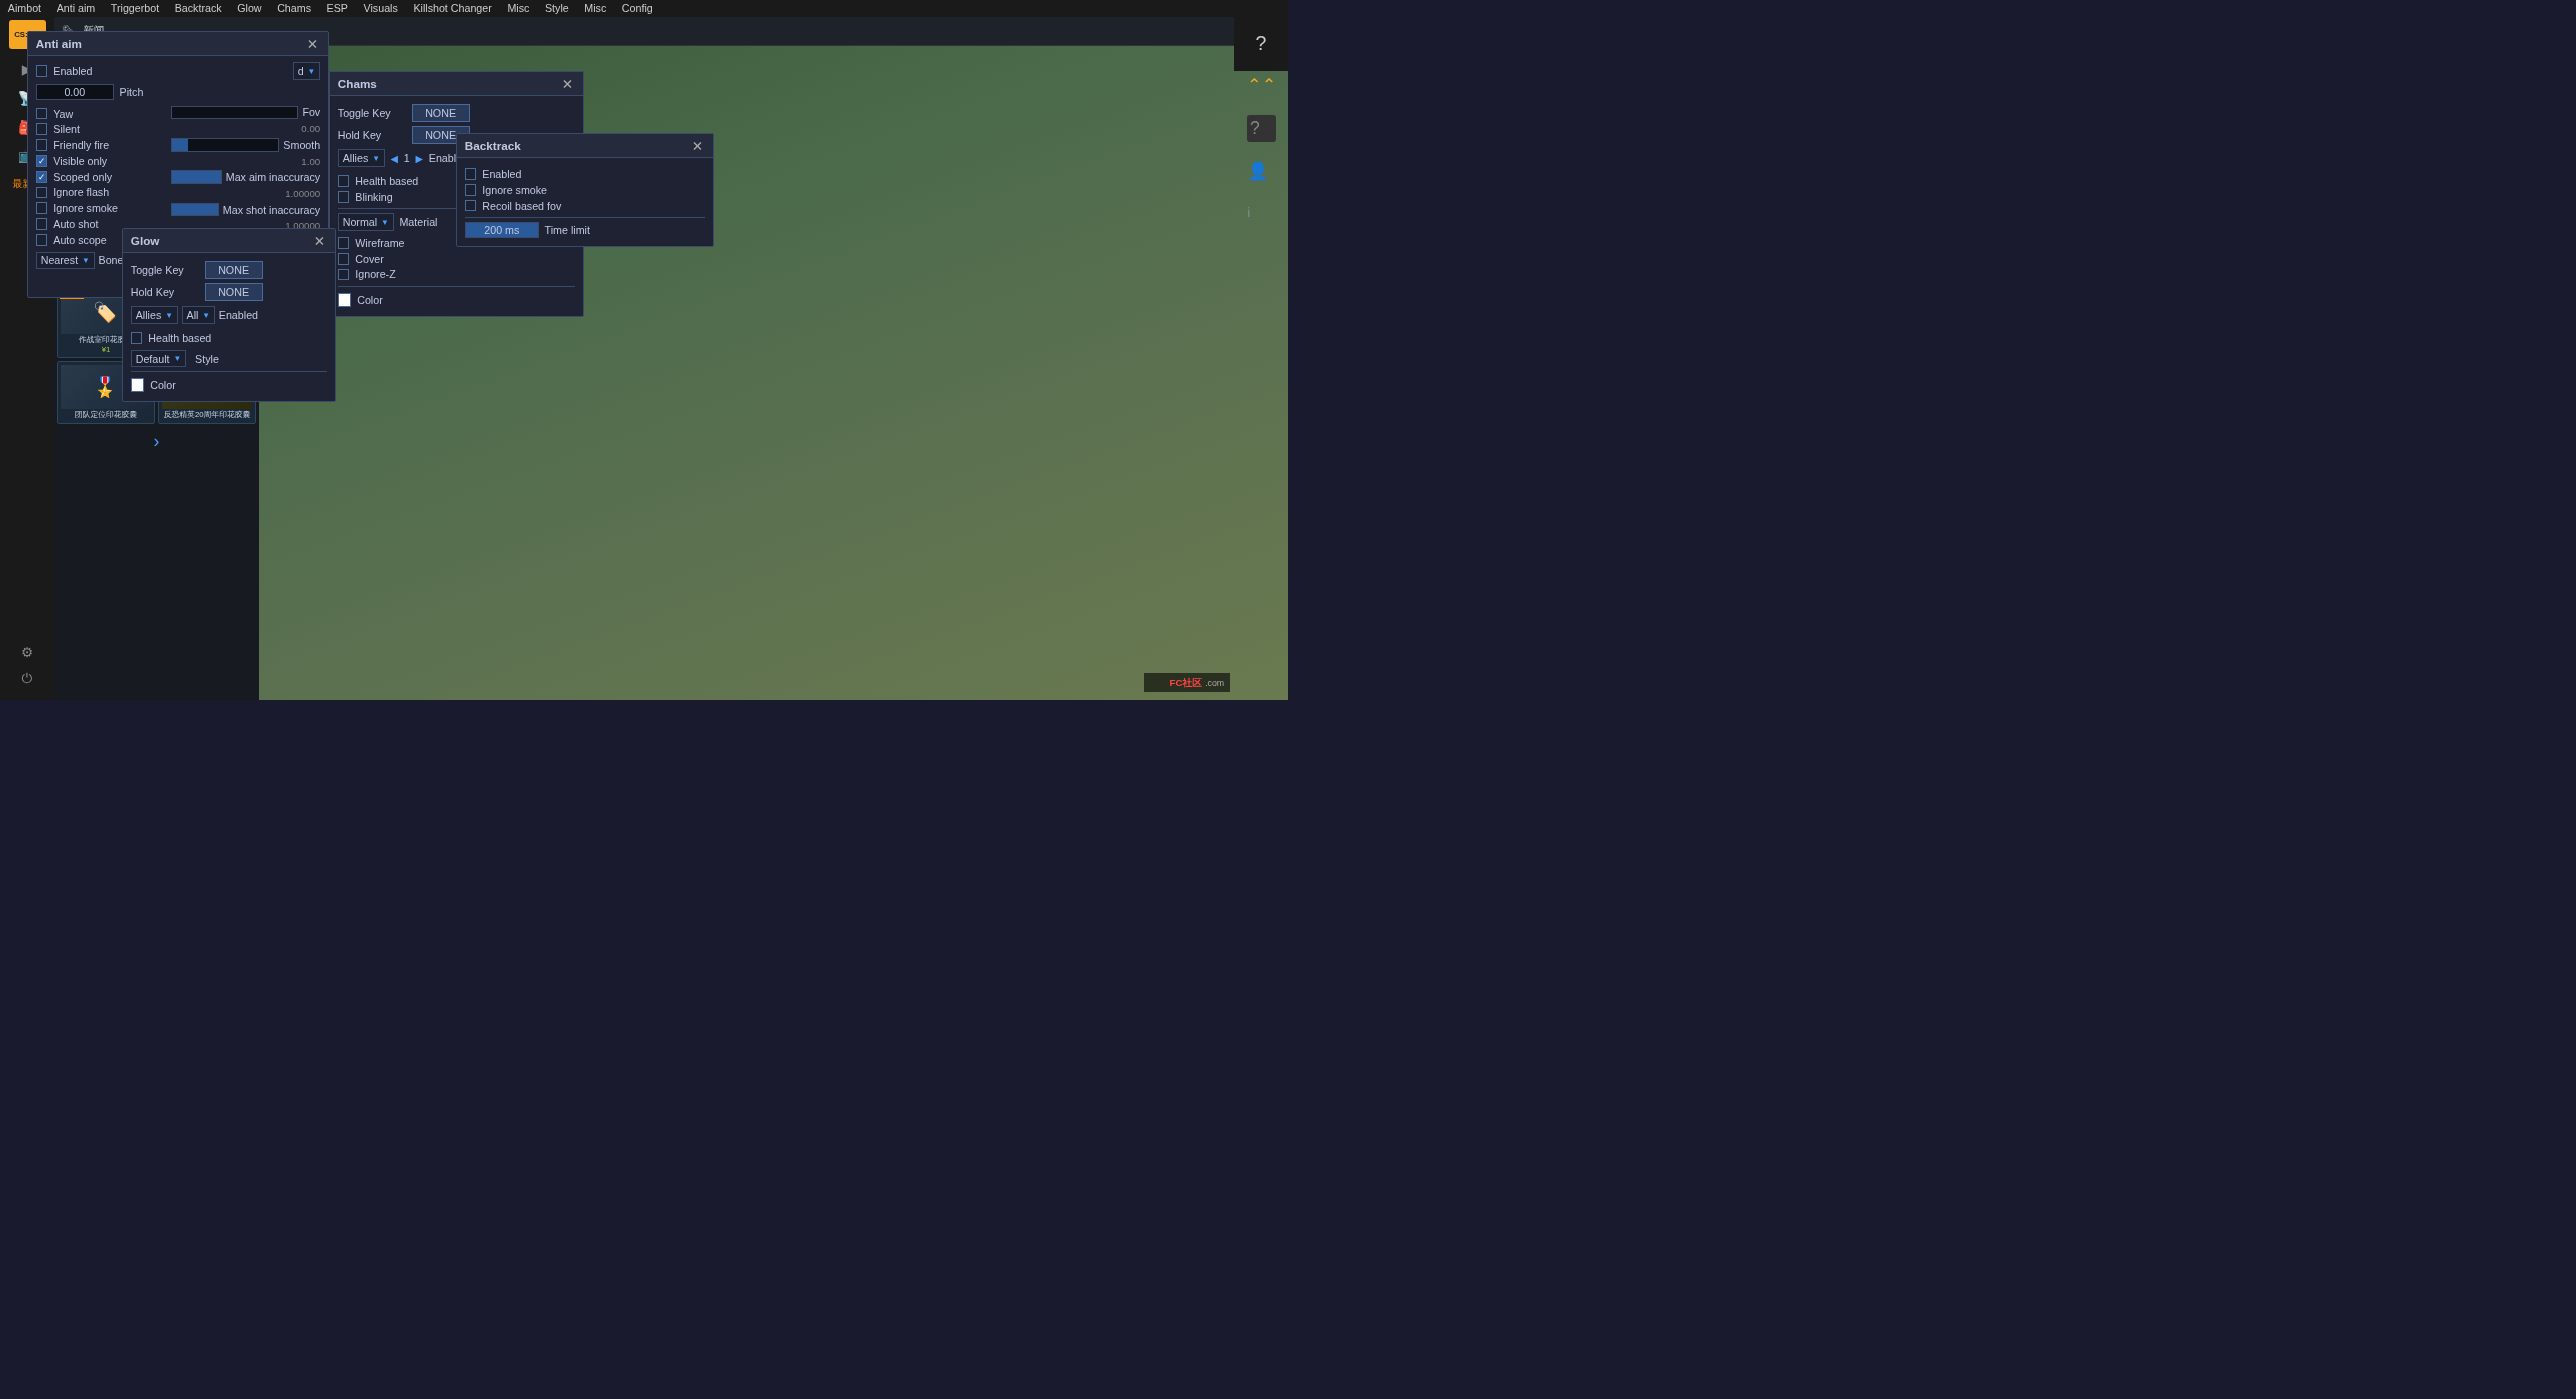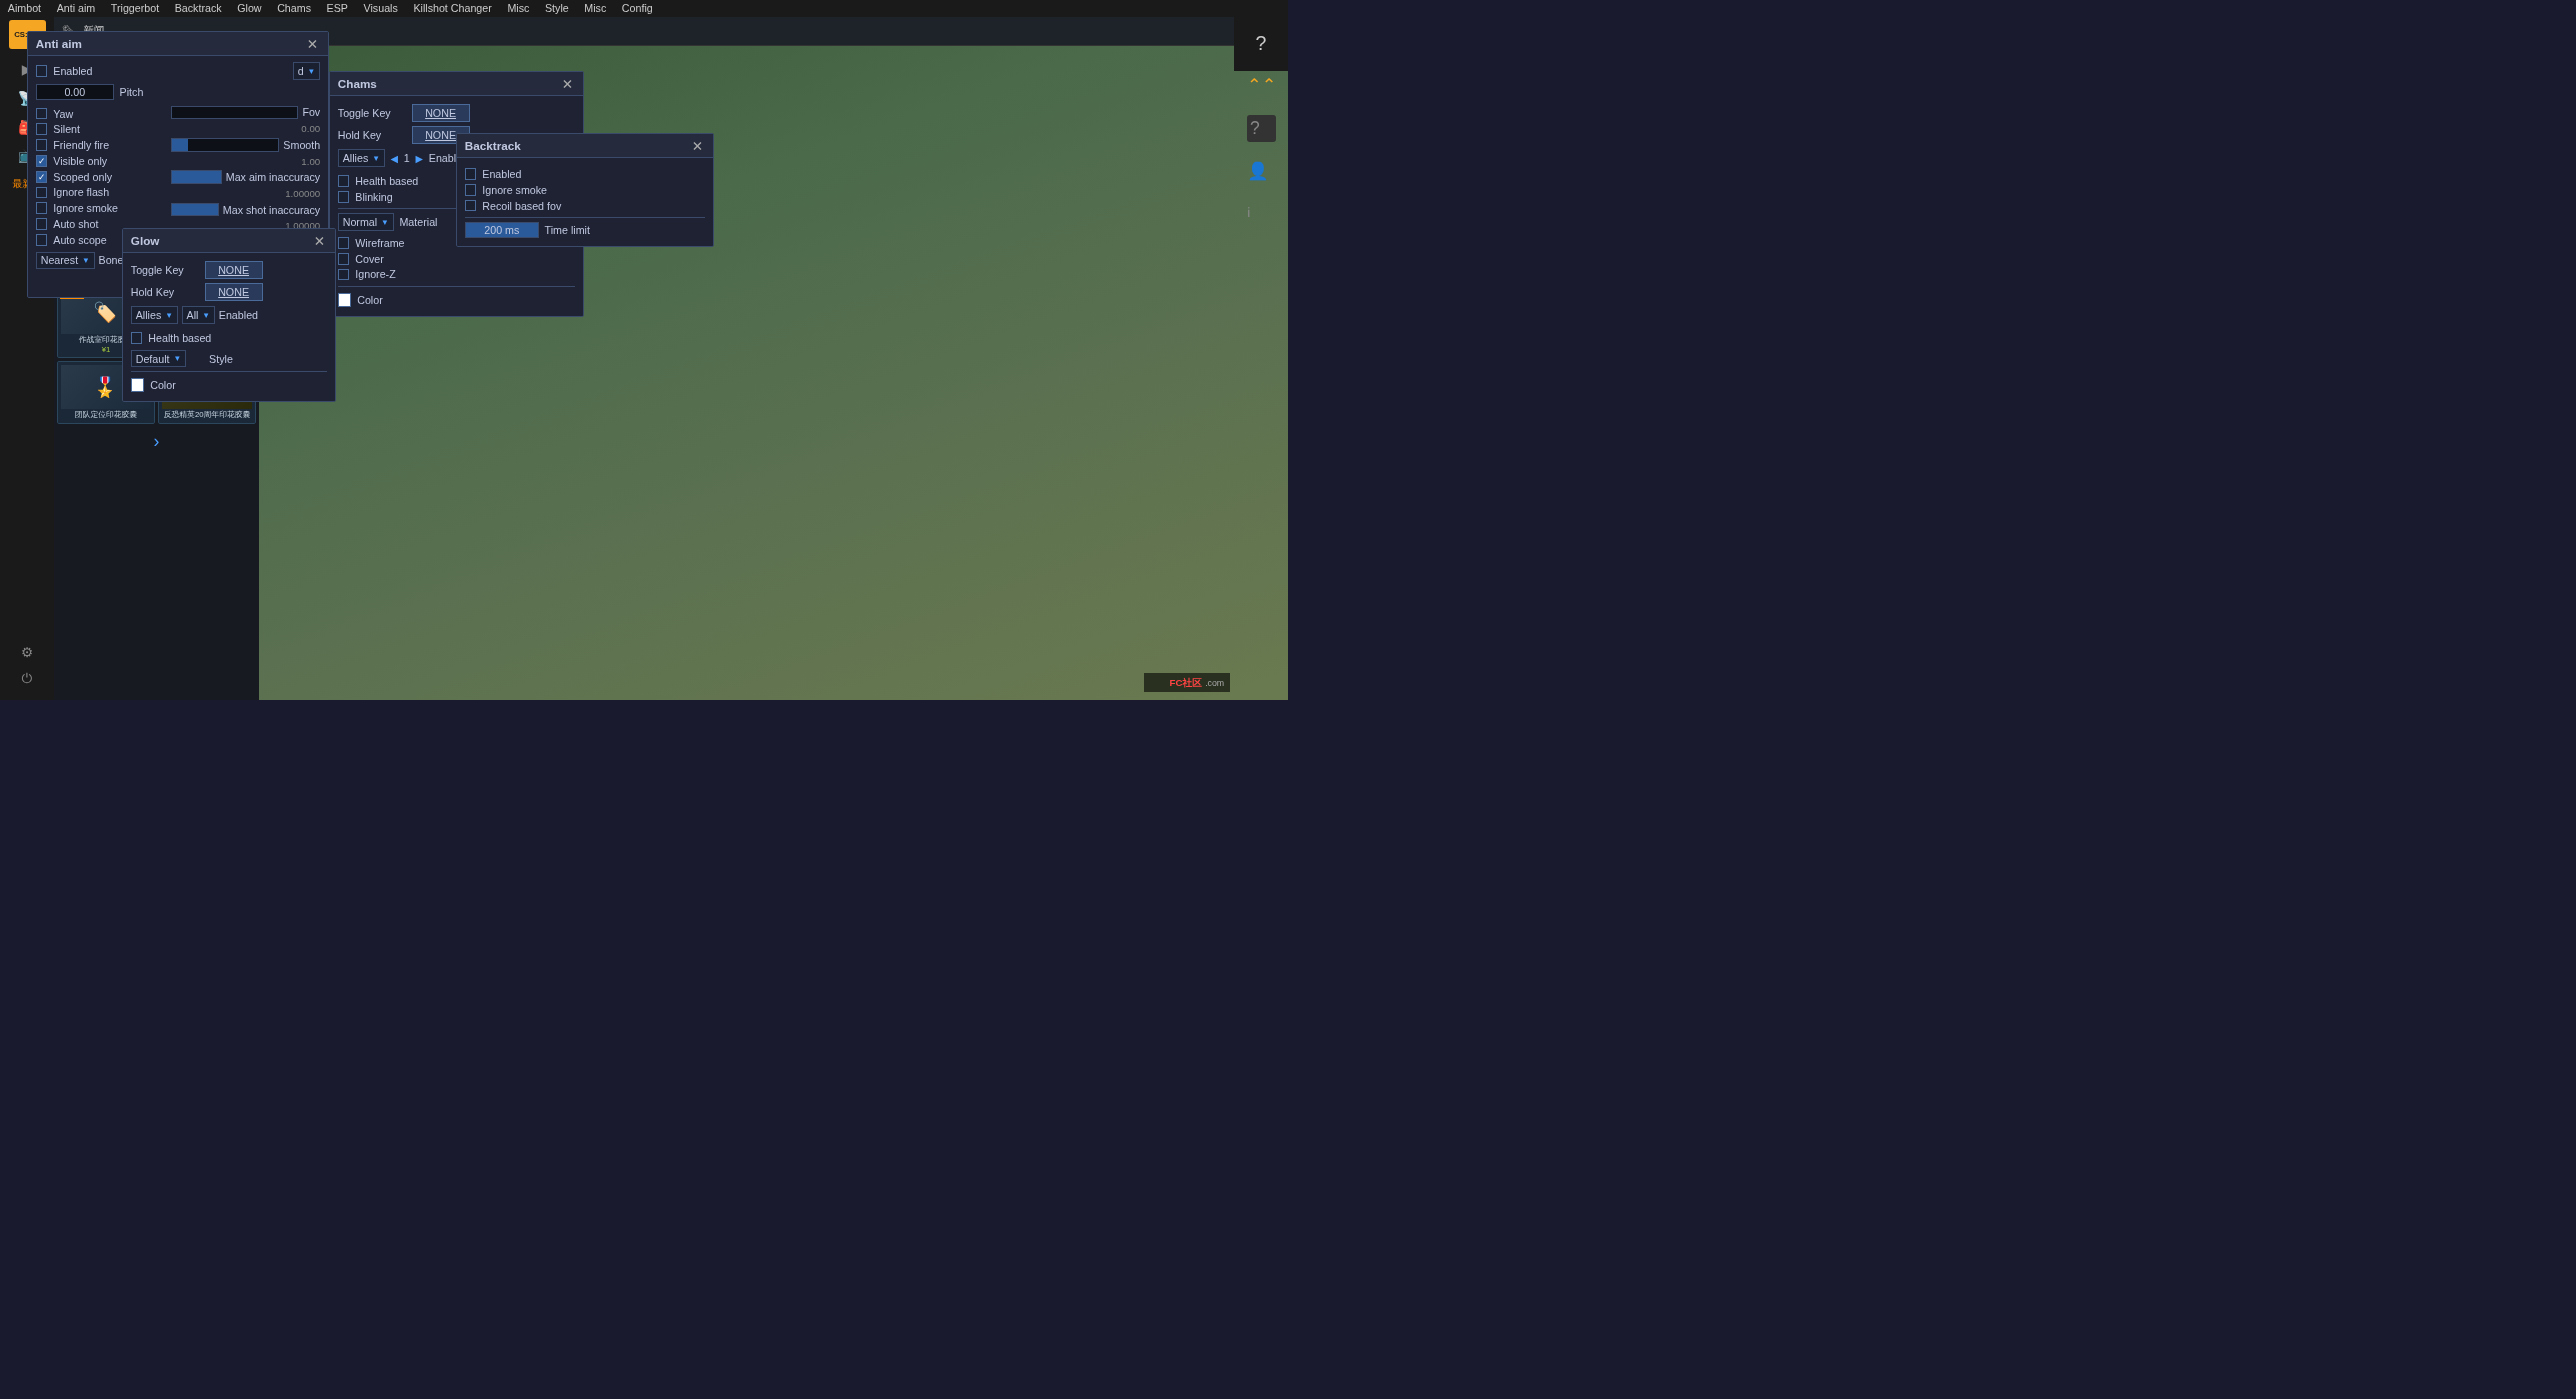--- a/index.html
+++ b/index.html
@@ -266,21 +266,20 @@
 
     .btn-none {
       background: #2a3a5a;
       border: 1px solid #4a6a9a;
       color: #c0c8e0;
       font-size: 10.7px;
       padding: 1.9px 11.7px;
       cursor: pointer;
       min-width: 58px;
       text-align: center;
-      text-decoration: underline;
     }
 
     .label-text {
       color: #c0c8e0;
       font-size: 10.7px;
     }
 
     
     #antiaim-window {
       top: 31px;
@@ -767,21 +766,21 @@
         <span class="dropdown-arrow">▼</span>
       </div>
       <span class="label-text">Enabled</span>
     </div>
 
     <div class="check-row">
       <div class="checkbox"></div>
       <span>Health based</span>
     </div>
 
-    <div style="display:flex;align-items:center;gap:23px;margin-top:3.9px;">
+    <div style="display:flex;align-items:center;gap:9px;margin-top:3.9px;">
       <div class="dropdown">
         <span>Default</span>
         <span class="dropdown-arrow">▼</span>
       </div>
       <span class="label-text">Style</span>
     </div>
 
     <div class="separator"></div>
 
     <div class="check-row">

